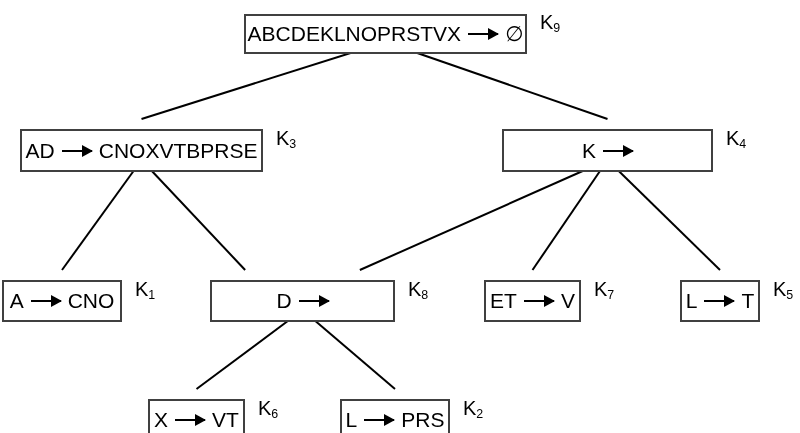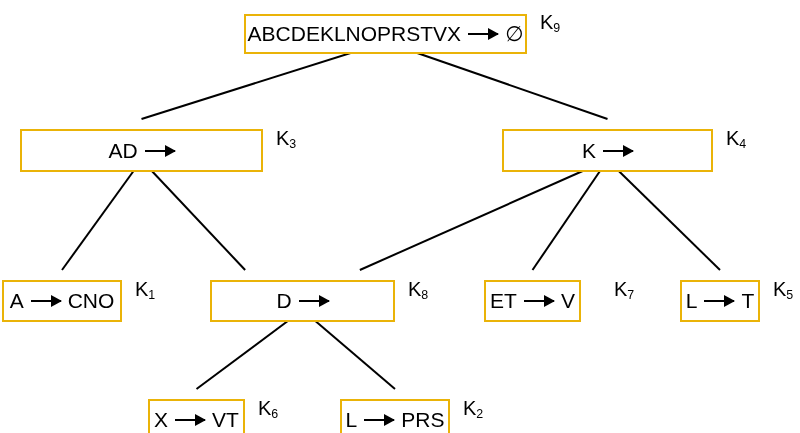--- a/index.html
+++ b/index.html
@@ -18,21 +18,21 @@
     pointer-events: none;
   }
   .node {
     position: absolute;
     display: flex;
     align-items: center;
   }
   .box {
     box-sizing: border-box;
     height: 100%;
-    border: 2px solid #eab308;
+    border: 2px solid #404040;
     background: #ffffff;
     display: flex;
     align-items: center;
     justify-content: center;
     gap: 7px;
     font-size: 21px;
     color: #000000;
     white-space: nowrap;
     margin-top: 22px;
   }
@@ -62,21 +62,21 @@
   .klabel .sub {
     font-size: 0.62em;
     vertical-align: -0.28em;
   }
   
   #n-K9 { left: 244px; top: 3px;   height: 40px; } #n-K9 .box { width: 283px; }
   #n-K3 { left: 20px;  top: 118px; height: 43px; } #n-K3 .box { width: 243px; }
   #n-K4 { left: 502px; top: 118px; height: 43px; } #n-K4 .box { width: 211px; }
   #n-K1 { left: 2px;   top: 269px; height: 42px; } #n-K1 .box { width: 120px; }
   #n-K8 { left: 210px; top: 269px; height: 42px; } #n-K8 .box { width: 185px; }
-  #n-K7 { left: 484px; top: 269px; height: 42px; gap: 20px; } #n-K7 .box { width: 97px;  }
+  #n-K7 { left: 484px; top: 269px; height: 42px; } #n-K7 .box { width: 97px;  }
   #n-K5 { left: 680px; top: 269px; height: 42px; } #n-K5 .box { width: 80px;  }
   #n-K6 { left: 148px; top: 388px; height: 42px; } #n-K6 .box { width: 97px;  }
   #n-K2 { left: 340px; top: 388px; height: 42px; } #n-K2 .box { width: 110px; }
 </style>
 </head>
 <body>
 
 <div id="diagram">
 
   <svg id="edges-svg">
@@ -97,20 +97,21 @@
       <span class="arrow"></span>
       <span>∅</span>
     </div>
     <span class="klabel"><span>K</span><span class="sub">9</span></span>
   </div>
 
   <div class="node" id="n-K3">
     <div class="box">
       <span>AD</span>
       <span class="arrow"></span>
+      <span>CNOXVTBPRSE</span>
     </div>
     <span class="klabel"><span>K</span><span class="sub">3</span></span>
   </div>
 
   <div class="node" id="n-K4">
     <div class="box">
       <span>K</span>
       <span class="arrow"></span>
     </div>
     <span class="klabel"><span>K</span><span class="sub">4</span></span>

